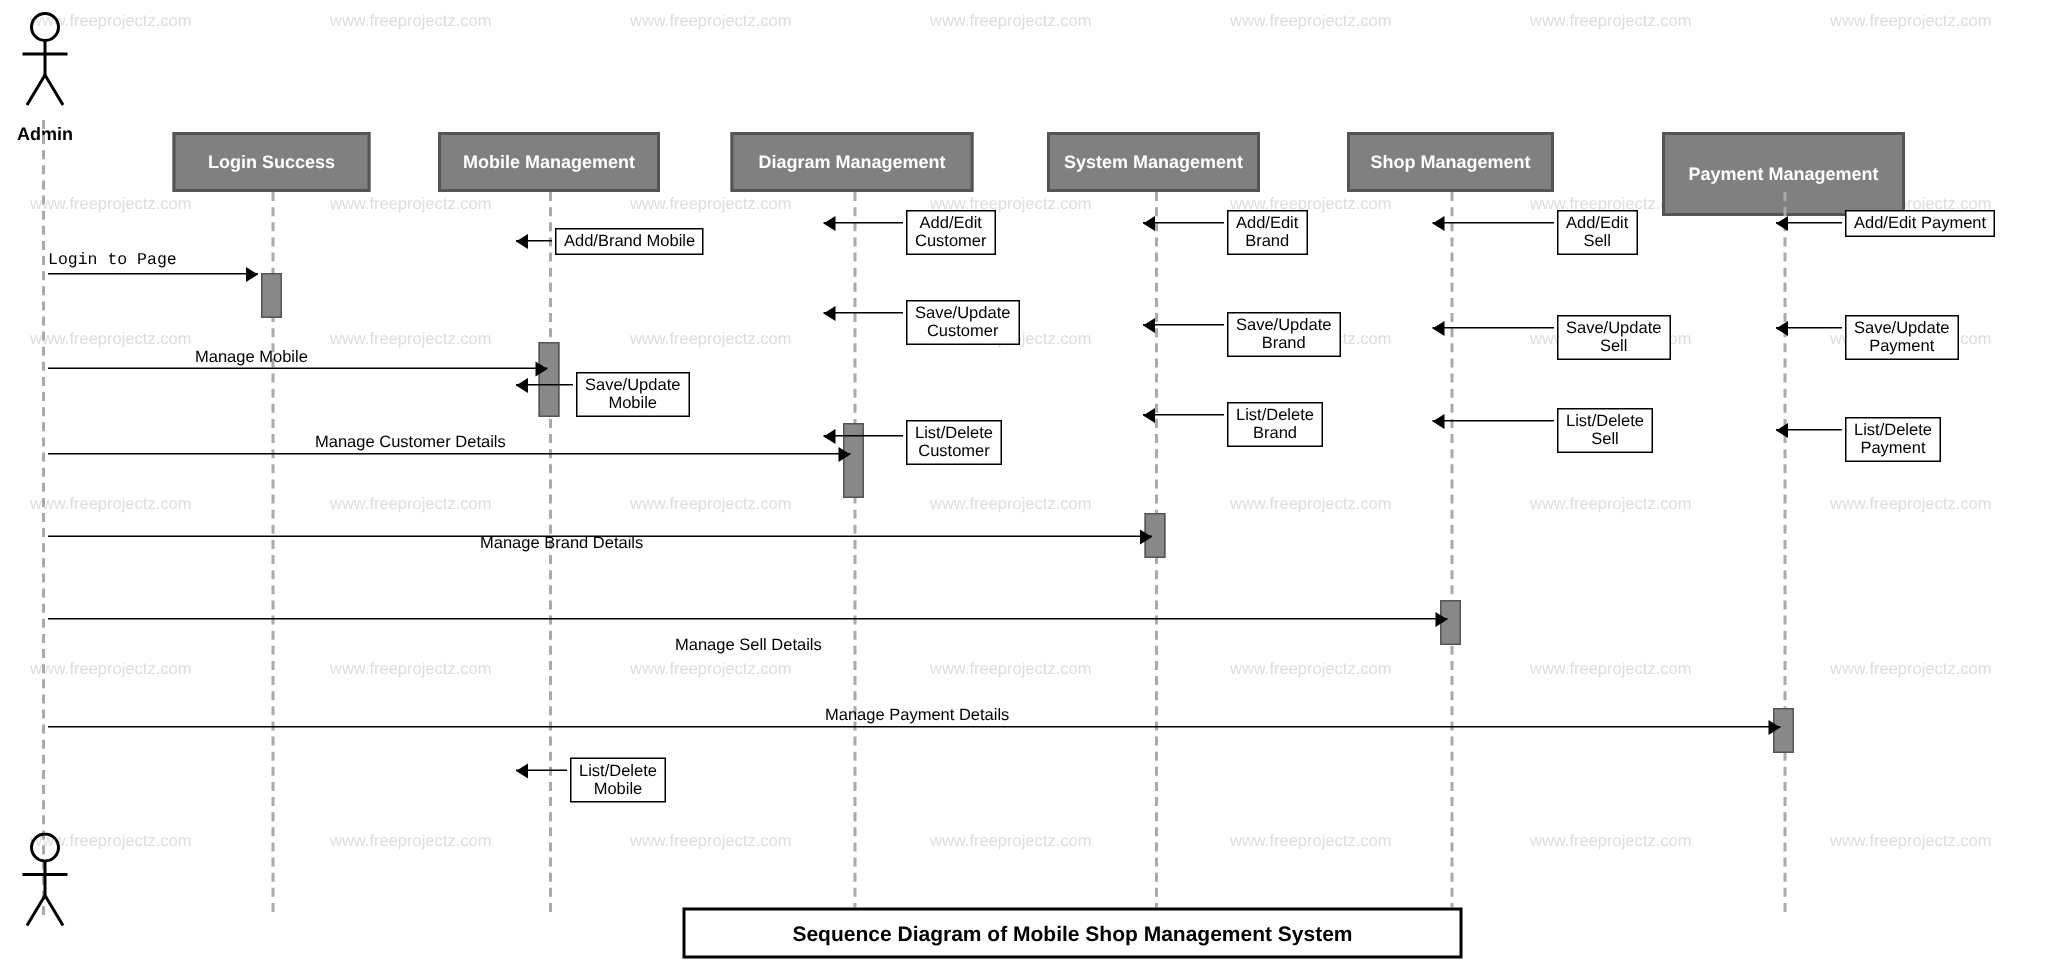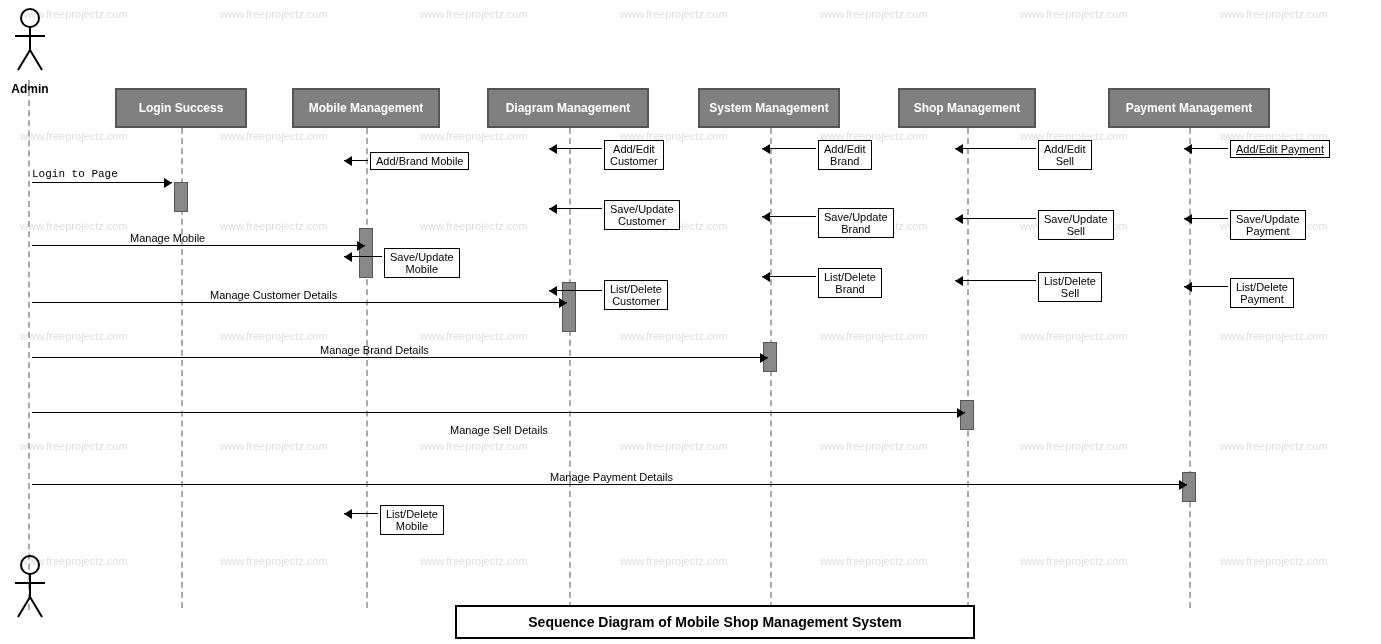--- a/index.html
+++ b/index.html
@@ -176,21 +176,21 @@
   </div>
 
   <div class="lifeline-box" style="left:698px; top:88px; width:142px; height:40px;">
     <span>System Management</span>
   </div>
 
   <div class="lifeline-box" style="left:898px; top:88px; width:138px; height:40px;">
     <span>Shop Management</span>
   </div>
 
-  <div class="lifeline-box" style="left:1108px; top:88px; width:162px; height:40px;">
+  <div class="lifeline-box" style="left:1108px; top:88px; width:162px; height:56px;">
     <span>Payment Management</span>
   </div>
 
   <div class="lifeline-line" style="left:181px; top:128px; height:480px;"></div>
   <div class="lifeline-line" style="left:366px; top:128px; height:480px;"></div>
   <div class="lifeline-line" style="left:569px; top:128px; height:480px;"></div>
   <div class="lifeline-line" style="left:770px; top:128px; height:480px;"></div>
   <div class="lifeline-line" style="left:967px; top:128px; height:480px;"></div>
   <div class="lifeline-line" style="left:1189px; top:128px; height:480px;"></div>
 
@@ -214,21 +214,21 @@
   <div class="msg-label" style="top:232px; left:130px;">Manage Mobile</div>
 
   <div style="position:absolute; top:302px; left:32px; width:535px; height:1px; border-top:1px solid #000;">
     <div style="position:absolute; right:0; top:-5px; border-top:5px solid transparent; border-bottom:5px solid transparent; border-left:8px solid #000;"></div>
   </div>
   <div class="msg-label" style="top:289px; left:210px;">Manage Customer Details</div>
 
   <div style="position:absolute; top:357px; left:32px; width:736px; height:1px; border-top:1px solid #000;">
     <div style="position:absolute; right:0; top:-5px; border-top:5px solid transparent; border-bottom:5px solid transparent; border-left:8px solid #000;"></div>
   </div>
-  <div class="msg-label" style="top:344px; left:320px;">Manage Brand Details</div>
+  <div class="msg-label" style="top:356px; left:320px;">Manage Brand Details</div>
 
   <div style="position:absolute; top:412px; left:32px; width:933px; height:1px; border-top:1px solid #000;">
     <div style="position:absolute; right:0; top:-5px; border-top:5px solid transparent; border-bottom:5px solid transparent; border-left:8px solid #000;"></div>
   </div>
   <div class="msg-label" style="top:399px; left:450px;margin-top:25px;">Manage Sell Details</div>
 
   <div style="position:absolute; top:484px; left:32px; width:1155px; height:1px; border-top:1px solid #000;">
     <div style="position:absolute; right:0; top:-5px; border-top:5px solid transparent; border-bottom:5px solid transparent; border-left:8px solid #000;"></div>
   </div>
   <div class="msg-label" style="top:471px; left:550px;">Manage Payment Details</div>
@@ -312,21 +312,21 @@
     <div style="position:absolute; left:0; top:-5px; border-top:5px solid transparent; border-bottom:5px solid transparent; border-right:8px solid #000;"></div>
   </div>
 
   <div style="position:absolute; top:272px; left:1038px; border:1px solid #000; background:#fff; padding:2px 5px; font-size:11px; text-align:center;">
     List/Delete<br>Sell
   </div>
   <div style="position:absolute; top:280px; left:955px; width:81px; height:1px; border-top:1px solid #000;">
     <div style="position:absolute; left:0; top:-5px; border-top:5px solid transparent; border-bottom:5px solid transparent; border-right:8px solid #000;"></div>
   </div>
 
-  <div style="position:absolute; top:140px; left:1230px; border:1px solid #000; background:#fff; padding:2px 5px; font-size:11px; text-align:center;text-decoration:underline;">
+  <div style="position:absolute; top:140px; left:1230px; border:1px solid #000; background:#fff; padding:2px 5px; font-size:11px; text-align:center;">
     Add/Edit Payment
   </div>
   <div style="position:absolute; top:148px; left:1184px; width:44px; height:1px; border-top:1px solid #000;">
     <div style="position:absolute; left:0; top:-5px; border-top:5px solid transparent; border-bottom:5px solid transparent; border-right:8px solid #000;"></div>
   </div>
 
   <div style="position:absolute; top:210px; left:1230px; border:1px solid #000; background:#fff; padding:2px 5px; font-size:11px; text-align:center;">
     Save/Update<br>Payment
   </div>
   <div style="position:absolute; top:218px; left:1184px; width:44px; height:1px; border-top:1px solid #000;">

